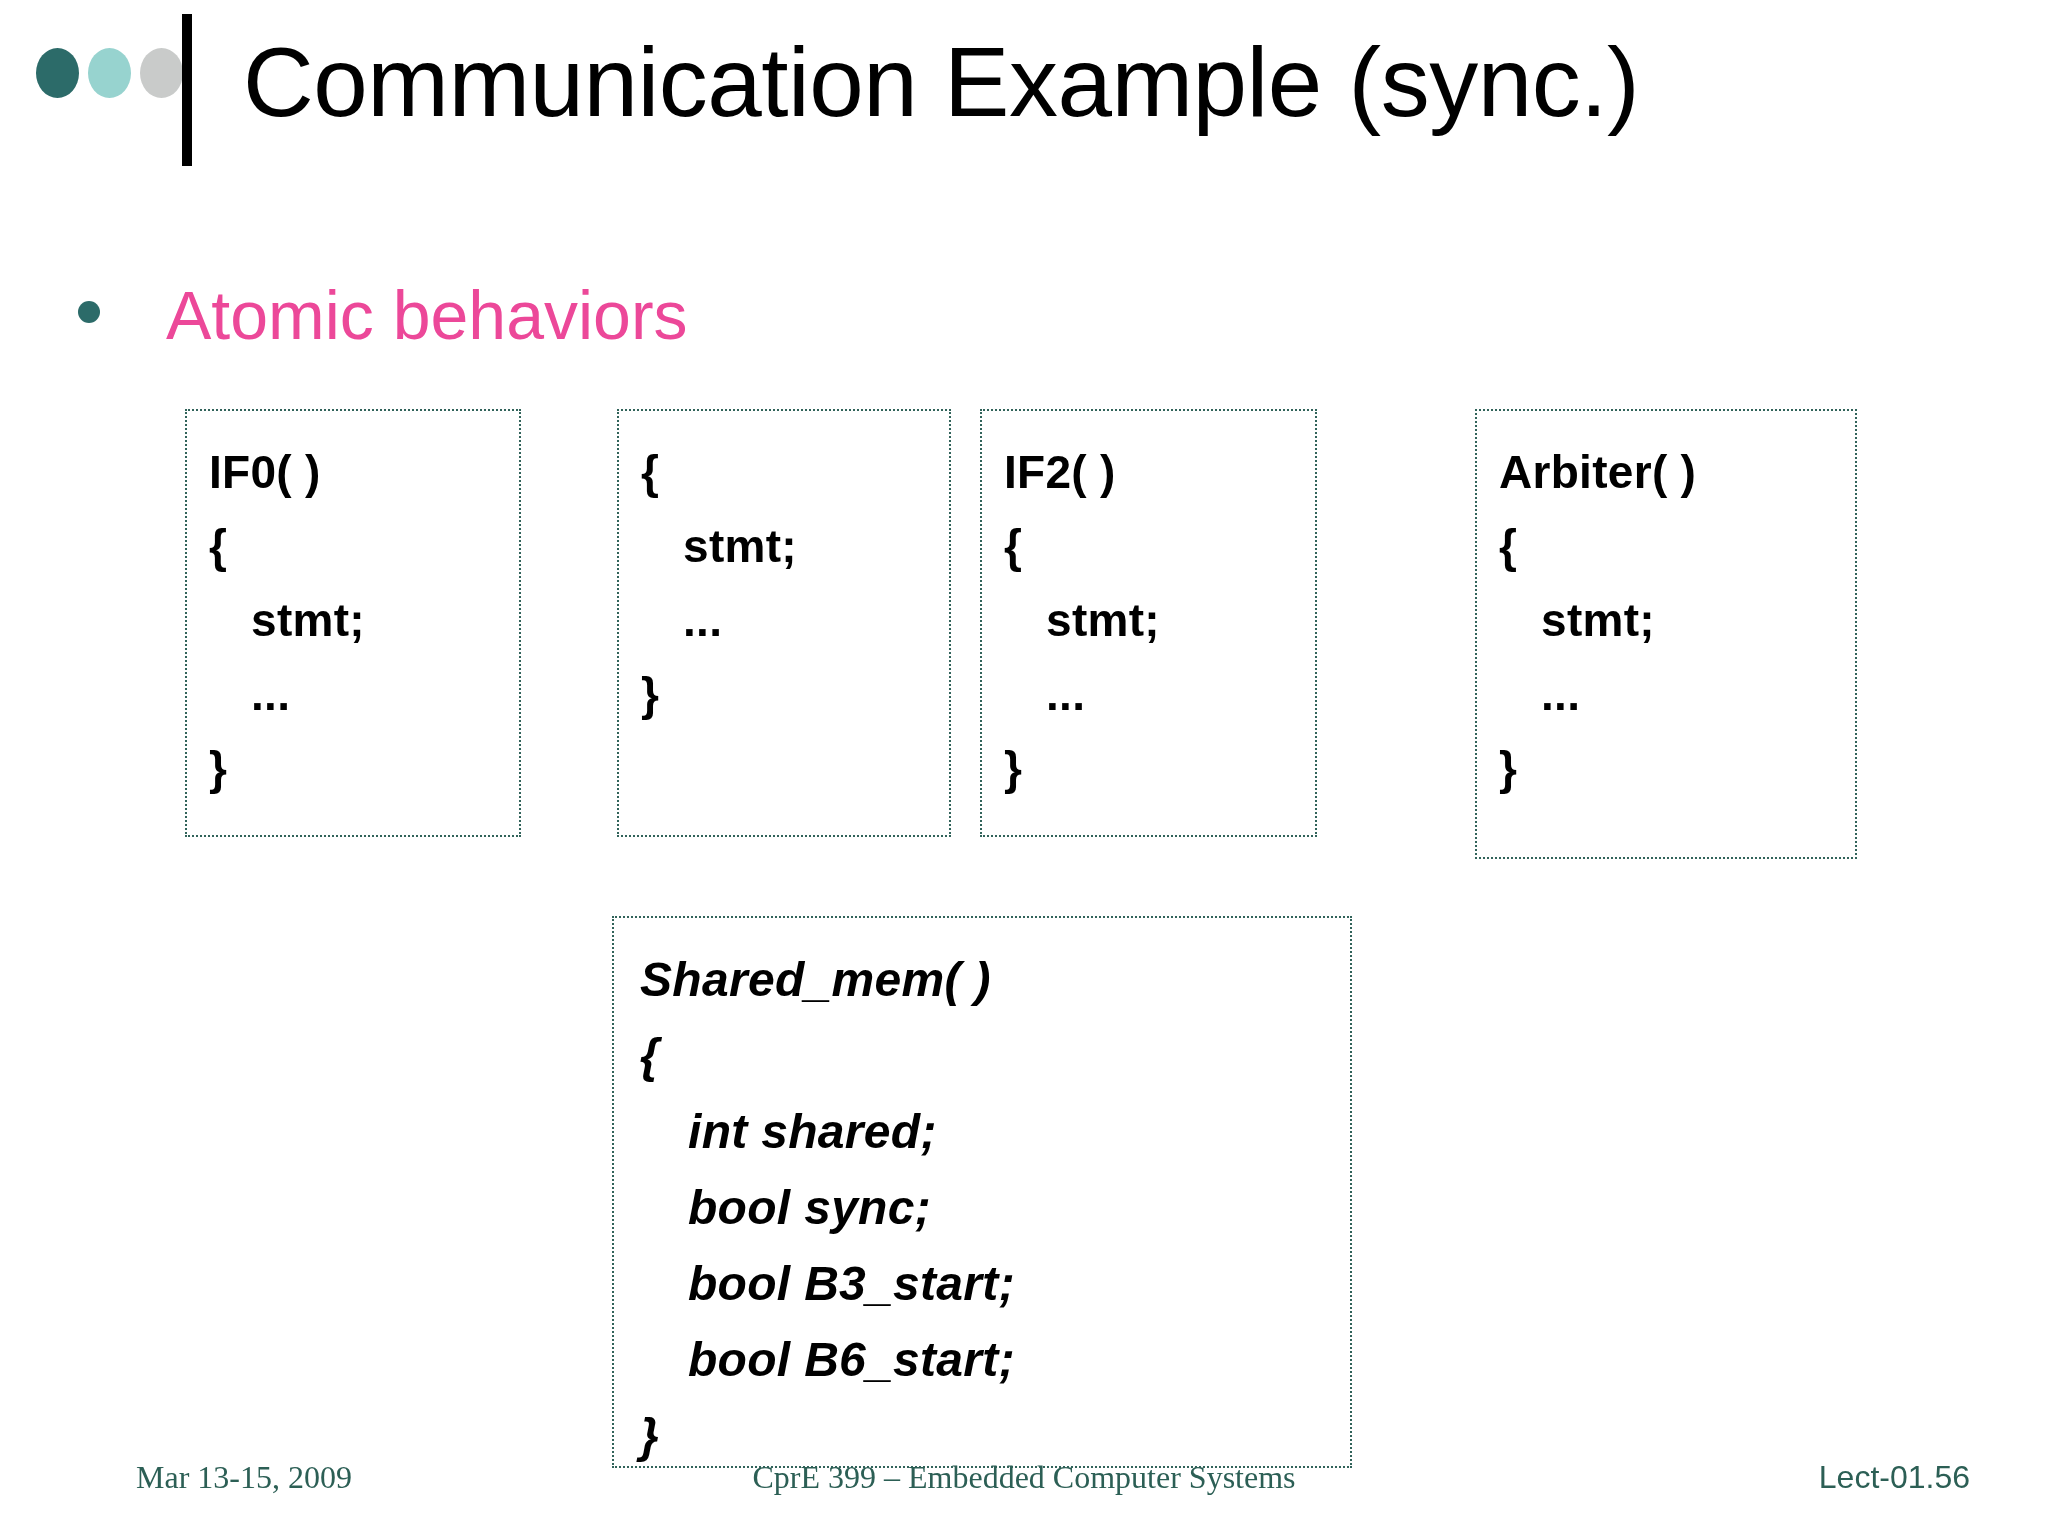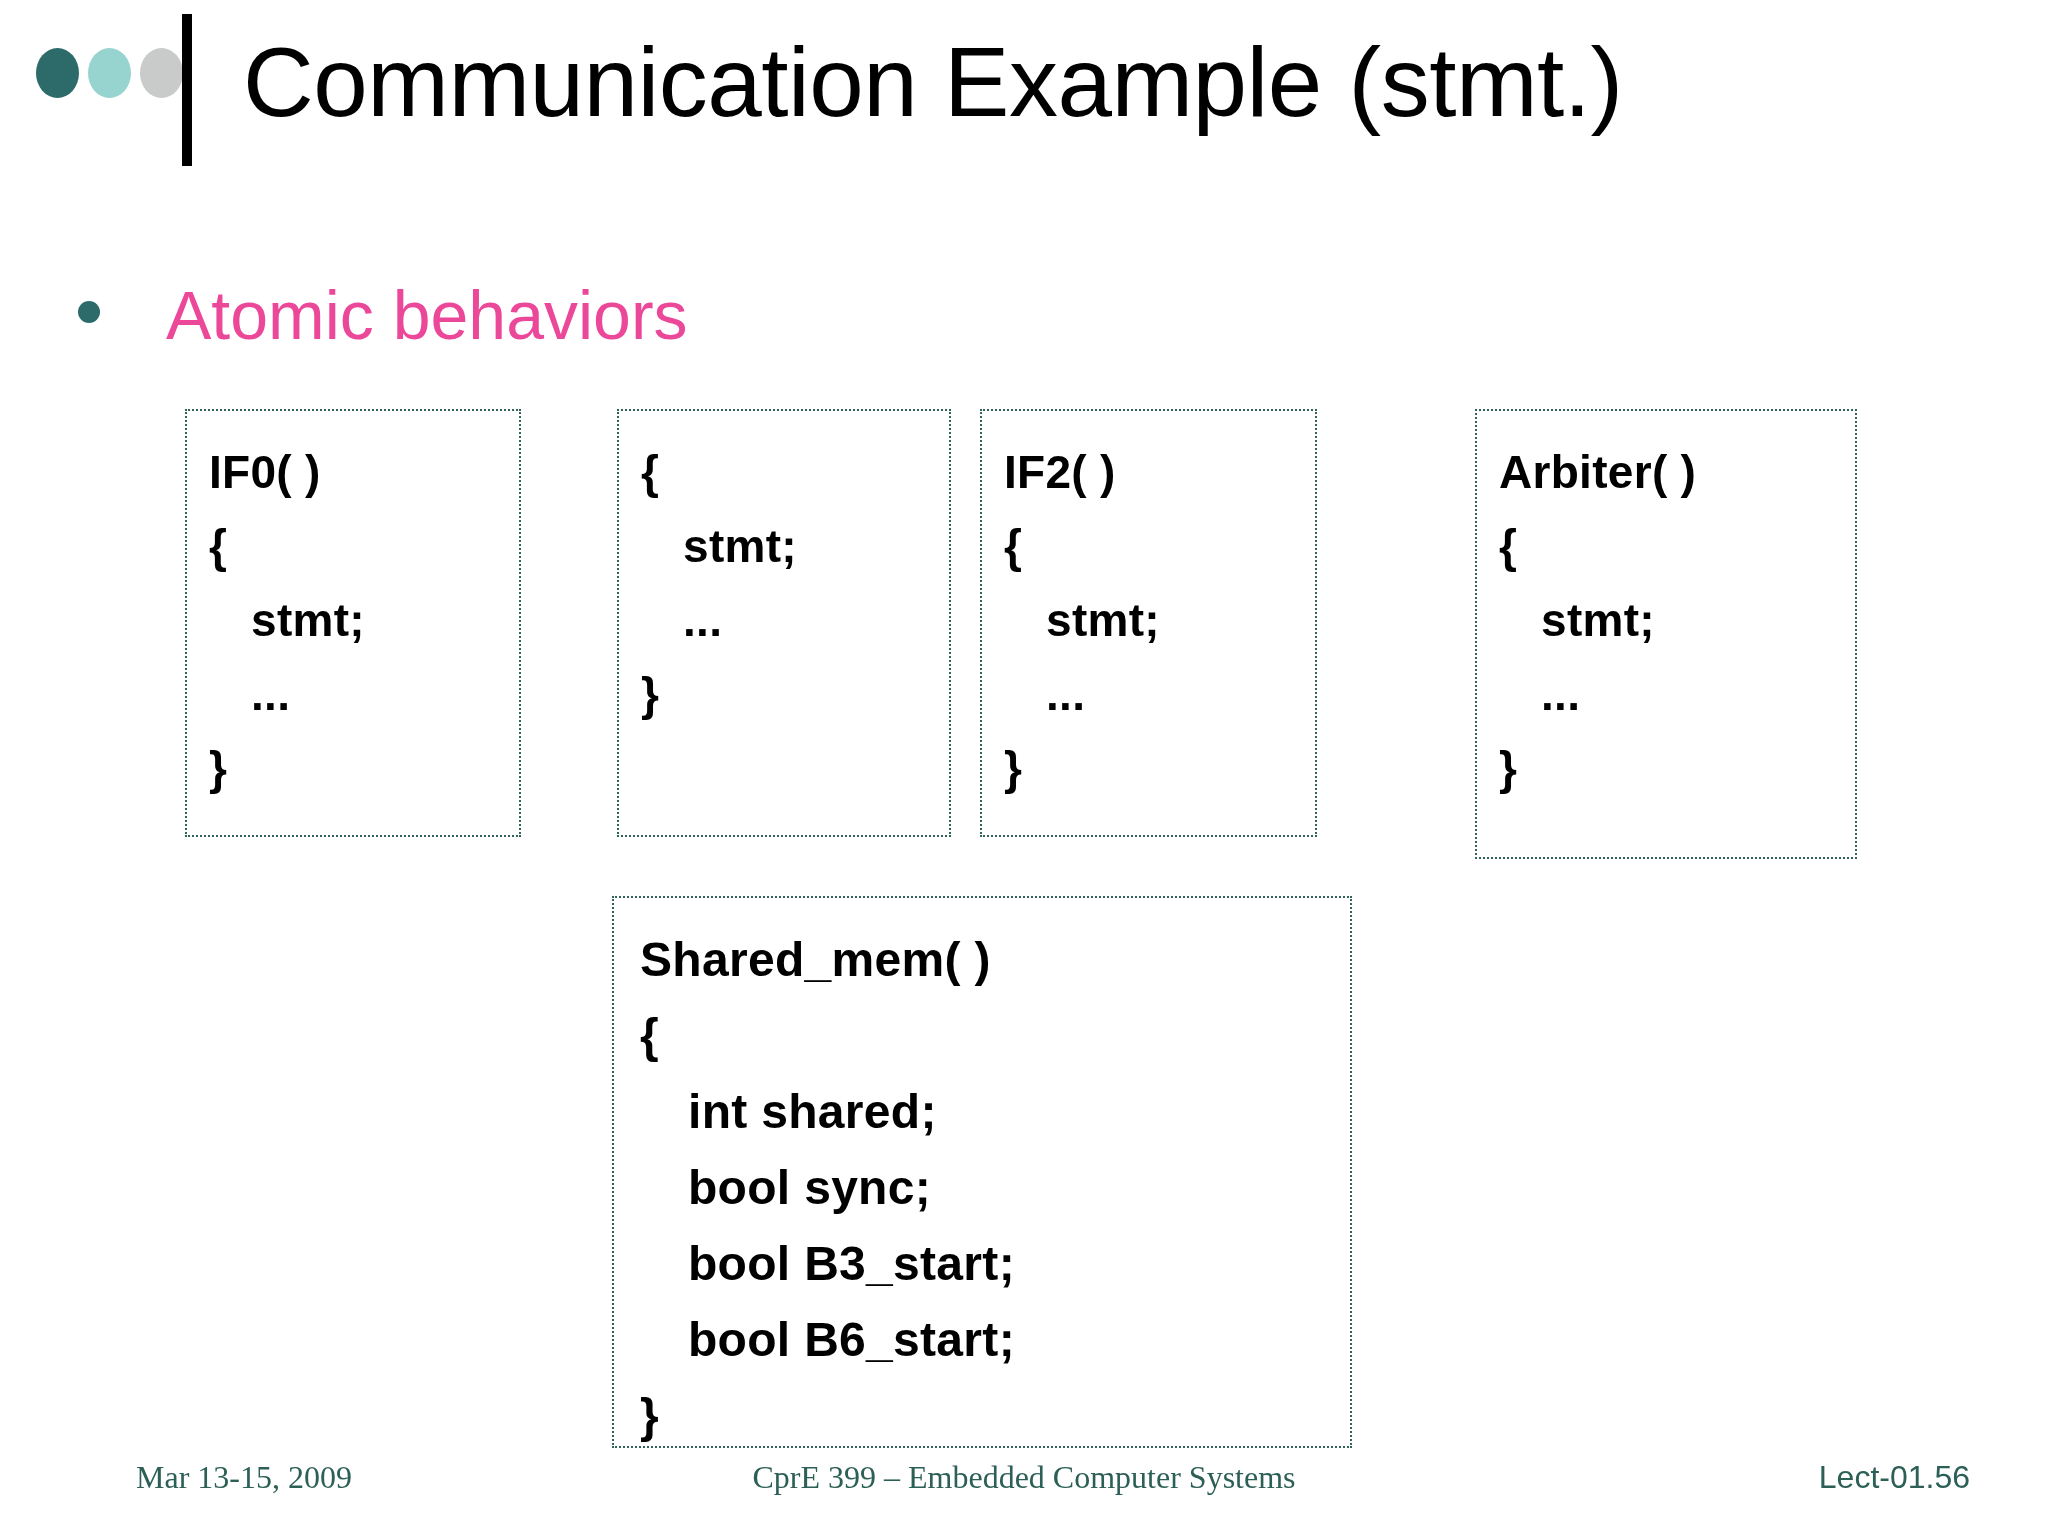--- a/index.html
+++ b/index.html
@@ -106,21 +106,21 @@
     white-space: pre;
     letter-spacing: 0.3px;
   }
   .code-line.indent { padding-left: 42px; }
 
   
   #box-if0      { left: 185px;  top: 409px; width: 336px;  height: 428px; }
   #box-if1      { left: 617px;  top: 409px; width: 334px;  height: 428px; }
   #box-if2      { left: 980px; top: 409px; width: 337px;  height: 428px; }
   #box-arbiter  { left: 1475px; top: 409px; width: 382px;  height: 450px; }
-  #box-shared   { left: 612px;  top: 896px; width: 740px;  height: 552px; }
+  #box-shared   { left: 612px;  top: 916px; width: 740px;  height: 552px; font-style: italic; }
 
   #box-shared .code-lines { left: 26px; top: 24px; }
   #box-shared .code-line  { font-size: 48px; line-height: 76px; }
   #box-shared .code-line.indent { padding-left: 48px; }
 
   
   .footer-text {
     position: absolute;
     top: 1455px;
     color: #2C5F55;
@@ -139,21 +139,21 @@
 <div id="slide">
 
   <div id="logo-dots">
     <span class="logo-dot d1"></span>
     <span class="logo-dot d2"></span>
     <span class="logo-dot d3"></span>
   </div>
 
   <div id="title-rule"></div>
 
-  <div id="slide-title">Communication Example (stmt.)</div>
+  <div id="slide-title">Communication Example (sync.)</div>
 
   <div id="bullet-row">
     <span id="bullet-marker"></span>
     <span id="bullet-text">Atomic behaviors</span>
   </div>
 
   <div class="code-box" id="box-if0">
     <div class="code-lines">
       <div class="code-line">IF0( )</div>
       <div class="code-line">{</div>

